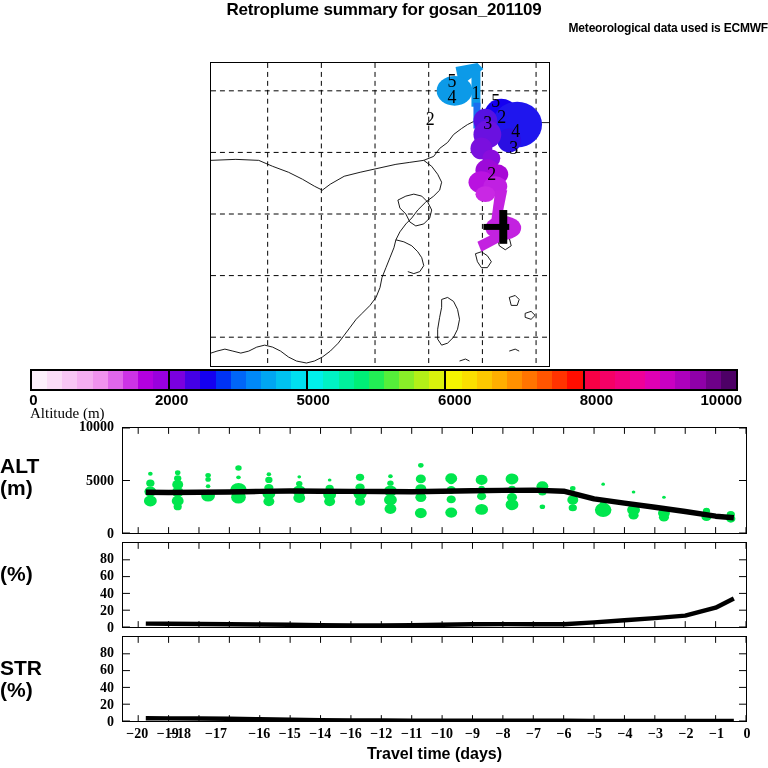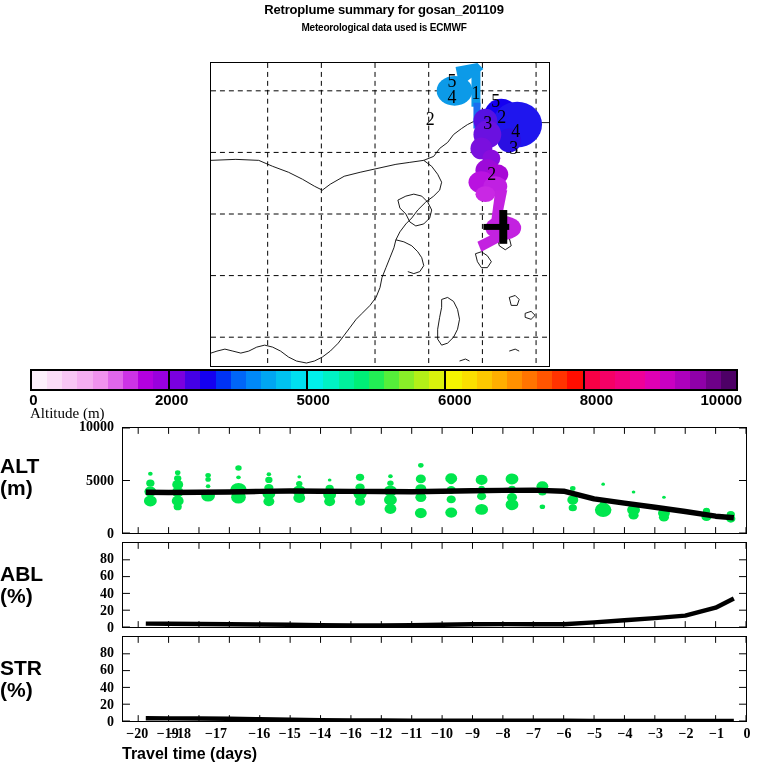--- a/index.html
+++ b/index.html
@@ -4,23 +4,23 @@
 <style>
   html,body{margin:0;padding:0;background:#ffffff;}
   body{width:768px;height:768px;position:relative;overflow:hidden;
        font-family:"Liberation Sans",sans-serif;color:#000;}
 
   .abs{position:absolute;}
 
   
   #title-block{left:0;top:0;width:768px;text-align:center;}
   .title-line{font-weight:bold;letter-spacing:-0.2px;white-space:pre;}
-  #title-main{font-size:13px;line-height:19px;}
+  #title-main{font-size:17px;line-height:19px;}
   #title-sampling{font-size:15.5px;line-height:19px;}
-  #title-met{font-size:10px;line-height:18px;}
+  #title-met{font-size:12px;line-height:18px;text-align:right;}
 
   
   #map-panel{left:210px;top:62px;width:340px;height:305px;
              border:1.5px solid #000;background:#fff;box-sizing:border-box;}
   #map-svg{display:block;width:100%;height:100%;}
 
   
   #colorbar-wrap{left:30px;top:369px;width:708px;}
   #colorbar{display:flex;width:708px;height:22px;border:2px solid #000;box-sizing:border-box;}
   #colorbar .seg{flex:1 1 0;height:100%;}
@@ -45,21 +45,21 @@
   #str-label{left:0;top:657px;width:108px;}
 
   .ytick{position:absolute;font-size:14px;font-weight:bold;
          font-family:"Liberation Serif",serif;text-align:right;
          width:70px;transform:translateY(-50%);}
 
   #xaxis{left:122px;top:726px;width:625px;height:16px;}
   #xaxis span{position:absolute;top:0;font-size:14px;font-weight:bold;
               font-family:"Liberation Serif",serif;transform:translateX(-50%);
               white-space:nowrap;}
-  #xaxis-title{left:122px;top:745px;width:625px;text-align:left;
+  #xaxis-title{left:122px;top:745px;width:625px;text-align:center;
                font-size:16px;font-weight:bold;}
 </style>
 </head>
 <body>
 
 <div class="abs" id="title-block">
   <div class="title-line" id="title-main">Retroplume summary for gosan_201109</div>
   <div class="title-line" id="title-met">Meteorological data used is ECMWF</div>
 </div>
 
@@ -350,21 +350,20 @@
         <ellipse cx="585.3658536585366" cy="84.53" rx="3.68" ry="3.2" fill="#00e64d"></ellipse>
         <ellipse cx="585.3658536585366" cy="90.41499999999999" rx="5.0600000000000005" ry="4.4" fill="#00e64d"></ellipse>
         <ellipse cx="609.7560975609756" cy="88.275" rx="4.140000000000001" ry="3.6" fill="#00e64d"></ellipse>
         <ellipse cx="609.7560975609756" cy="92.555" rx="4.6000000000000005" ry="4" fill="#00e64d"></ellipse>
       </g>
       <polyline points="22.865853658536583,65.48400000000001 45.731707317073166,65.69800000000001 76.21951219512195,65.48400000000001 106.70731707317074,65.27 137.1951219512195,64.628 167.6829268292683,64.19999999999999 198.1707317073171,64.41399999999999 228.65853658536585,64.628 259.1463414634146,64.735 289.6341463414634,64.949 320.1219512195122,64.41399999999999 350.609756097561,63.986 381.0975609756097,63.558 411.5853658536586,63.344 442.0731707317073,64.41399999999999 472.5609756097561,72.225 503.0487804878049,76.505 533.5365853658536,80.785 564.0243902439024,85.065 594.5121951219512,89.88 612.8048780487806,91.485" fill="none" stroke="#000000" stroke-width="5.5" stroke-linejoin="round" stroke-linecap="butt"></polyline>
     </svg>
 </div>
 
 <div class="abs row-label" id="abl-label">
-  <div>ABL</div>
   <div>(%)</div>
 </div>
 <div class="abs ts-panel" id="abl-panel">
   <svg class="ts-svg" id="abl-svg" viewBox="0 0 625 86" preserveAspectRatio="none">
       <line x1="15.24390243902439" y1="0" x2="15.24390243902439" y2="6" stroke="#000" stroke-width="1"></line>
       <line x1="15.24390243902439" y1="86" x2="15.24390243902439" y2="80" stroke="#000" stroke-width="1"></line>
       <line x1="45.731707317073166" y1="0" x2="45.731707317073166" y2="6" stroke="#000" stroke-width="1"></line>
       <line x1="45.731707317073166" y1="86" x2="45.731707317073166" y2="80" stroke="#000" stroke-width="1"></line>
       <line x1="76.21951219512195" y1="0" x2="76.21951219512195" y2="6" stroke="#000" stroke-width="1"></line>
       <line x1="76.21951219512195" y1="86" x2="76.21951219512195" y2="80" stroke="#000" stroke-width="1"></line>

